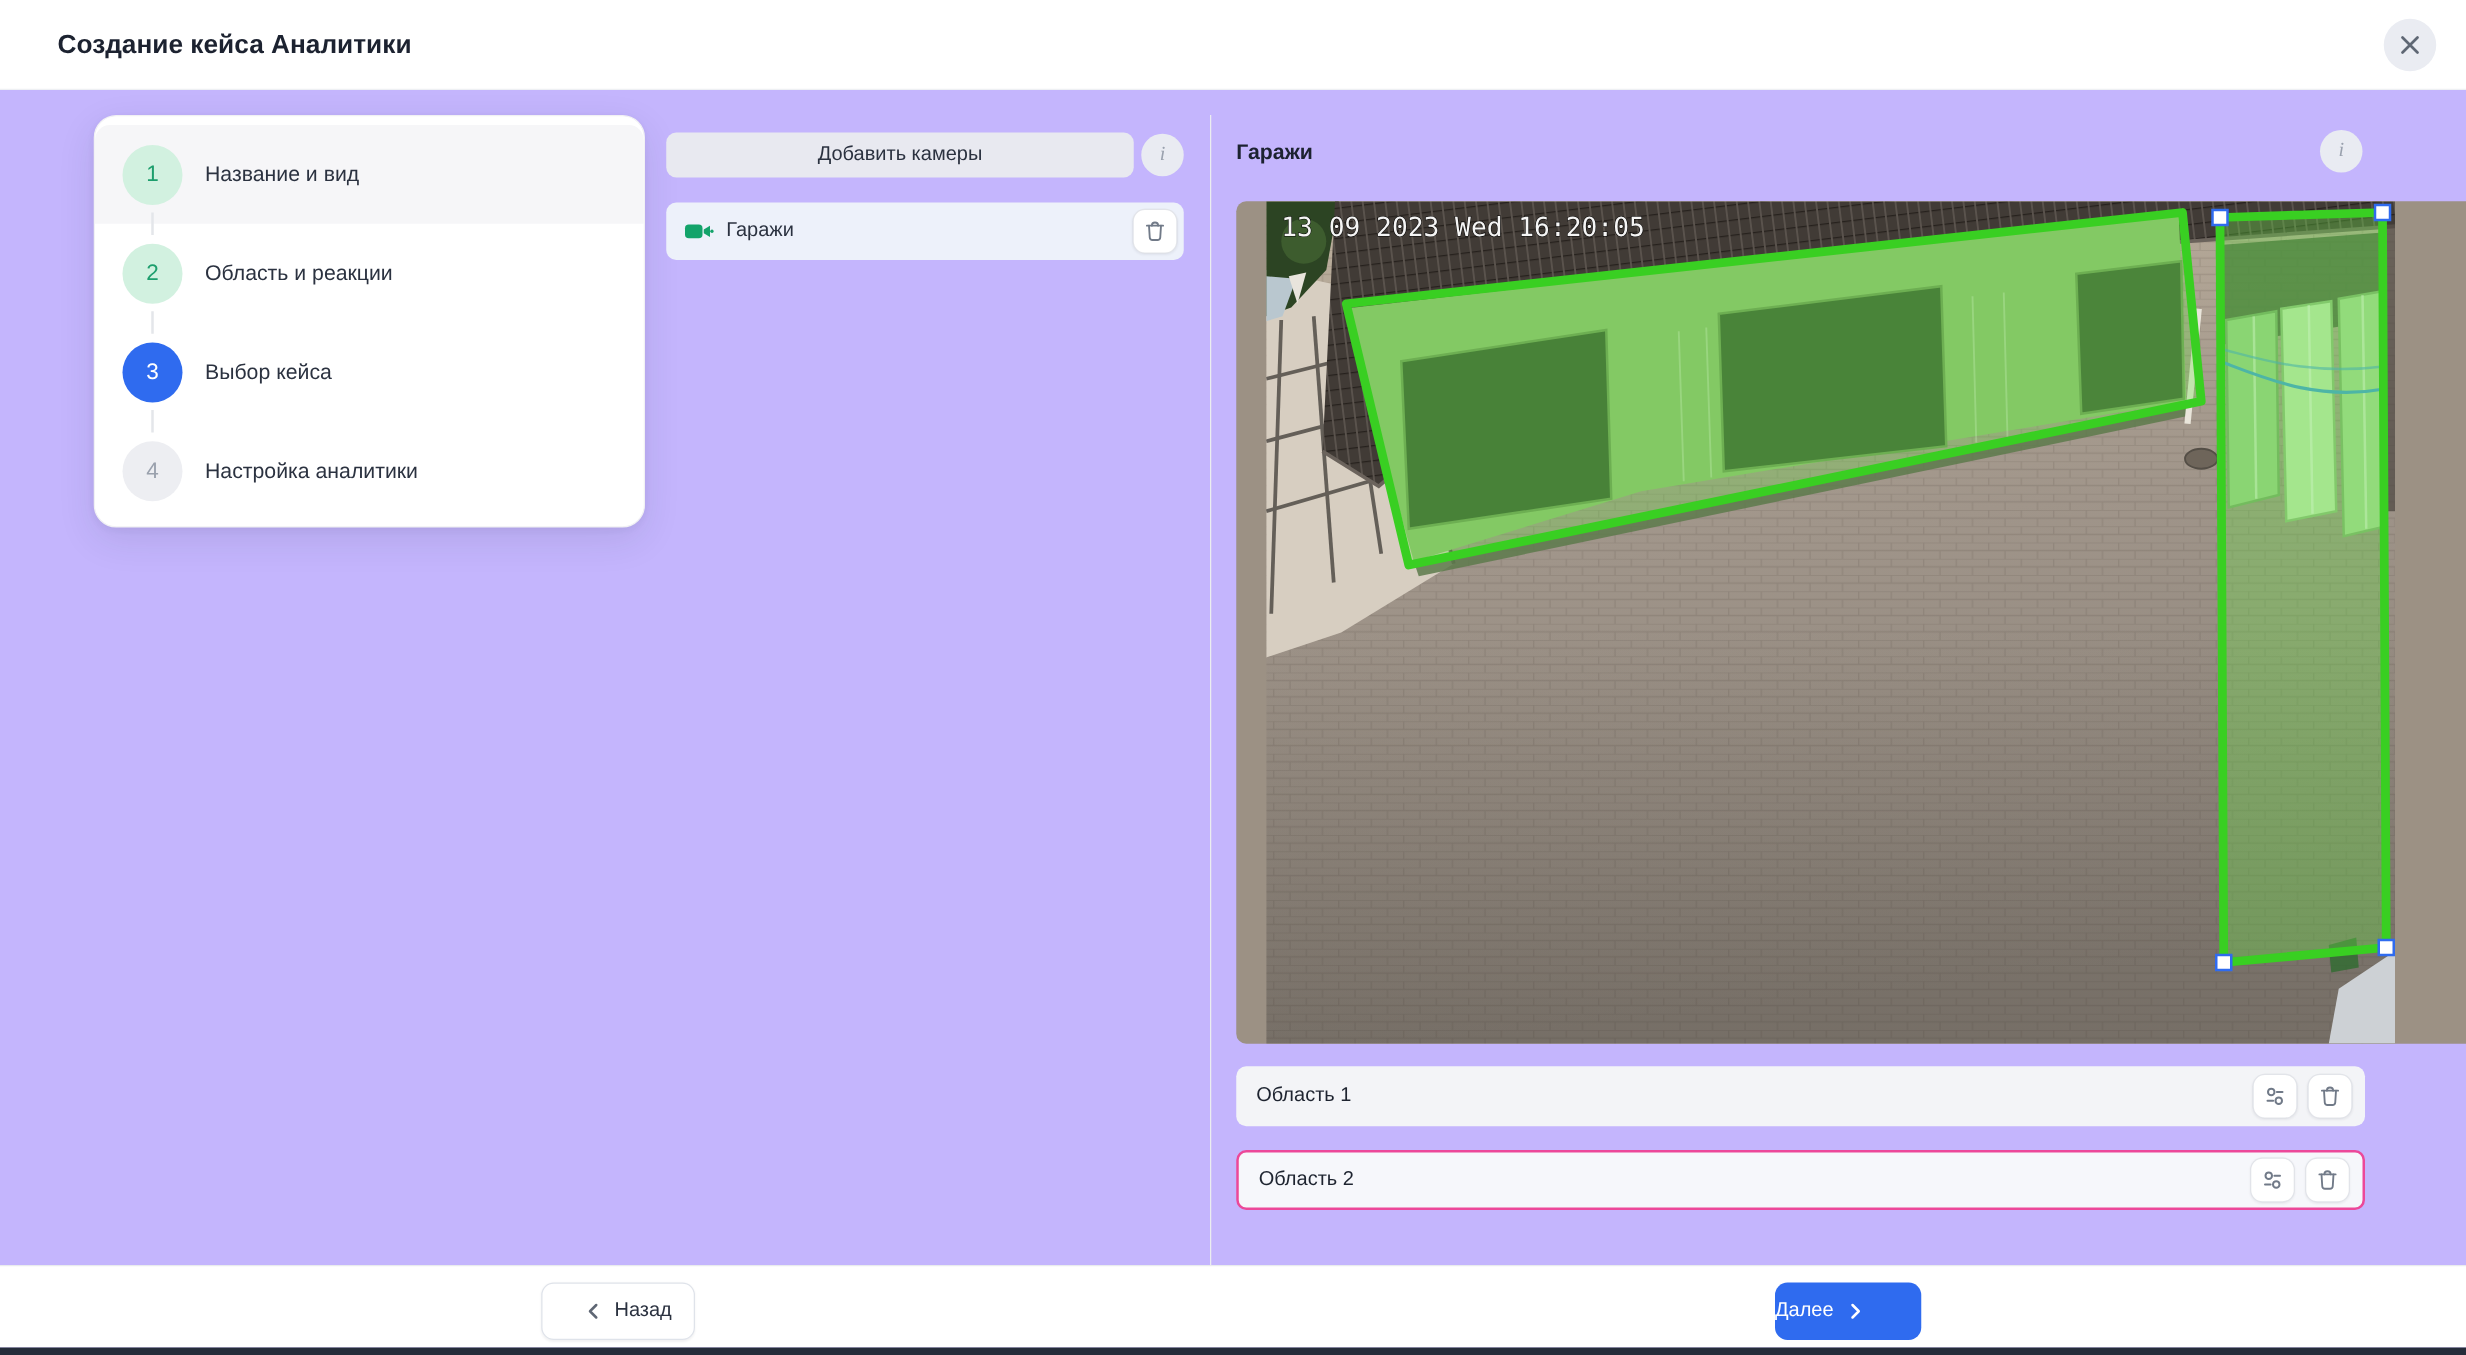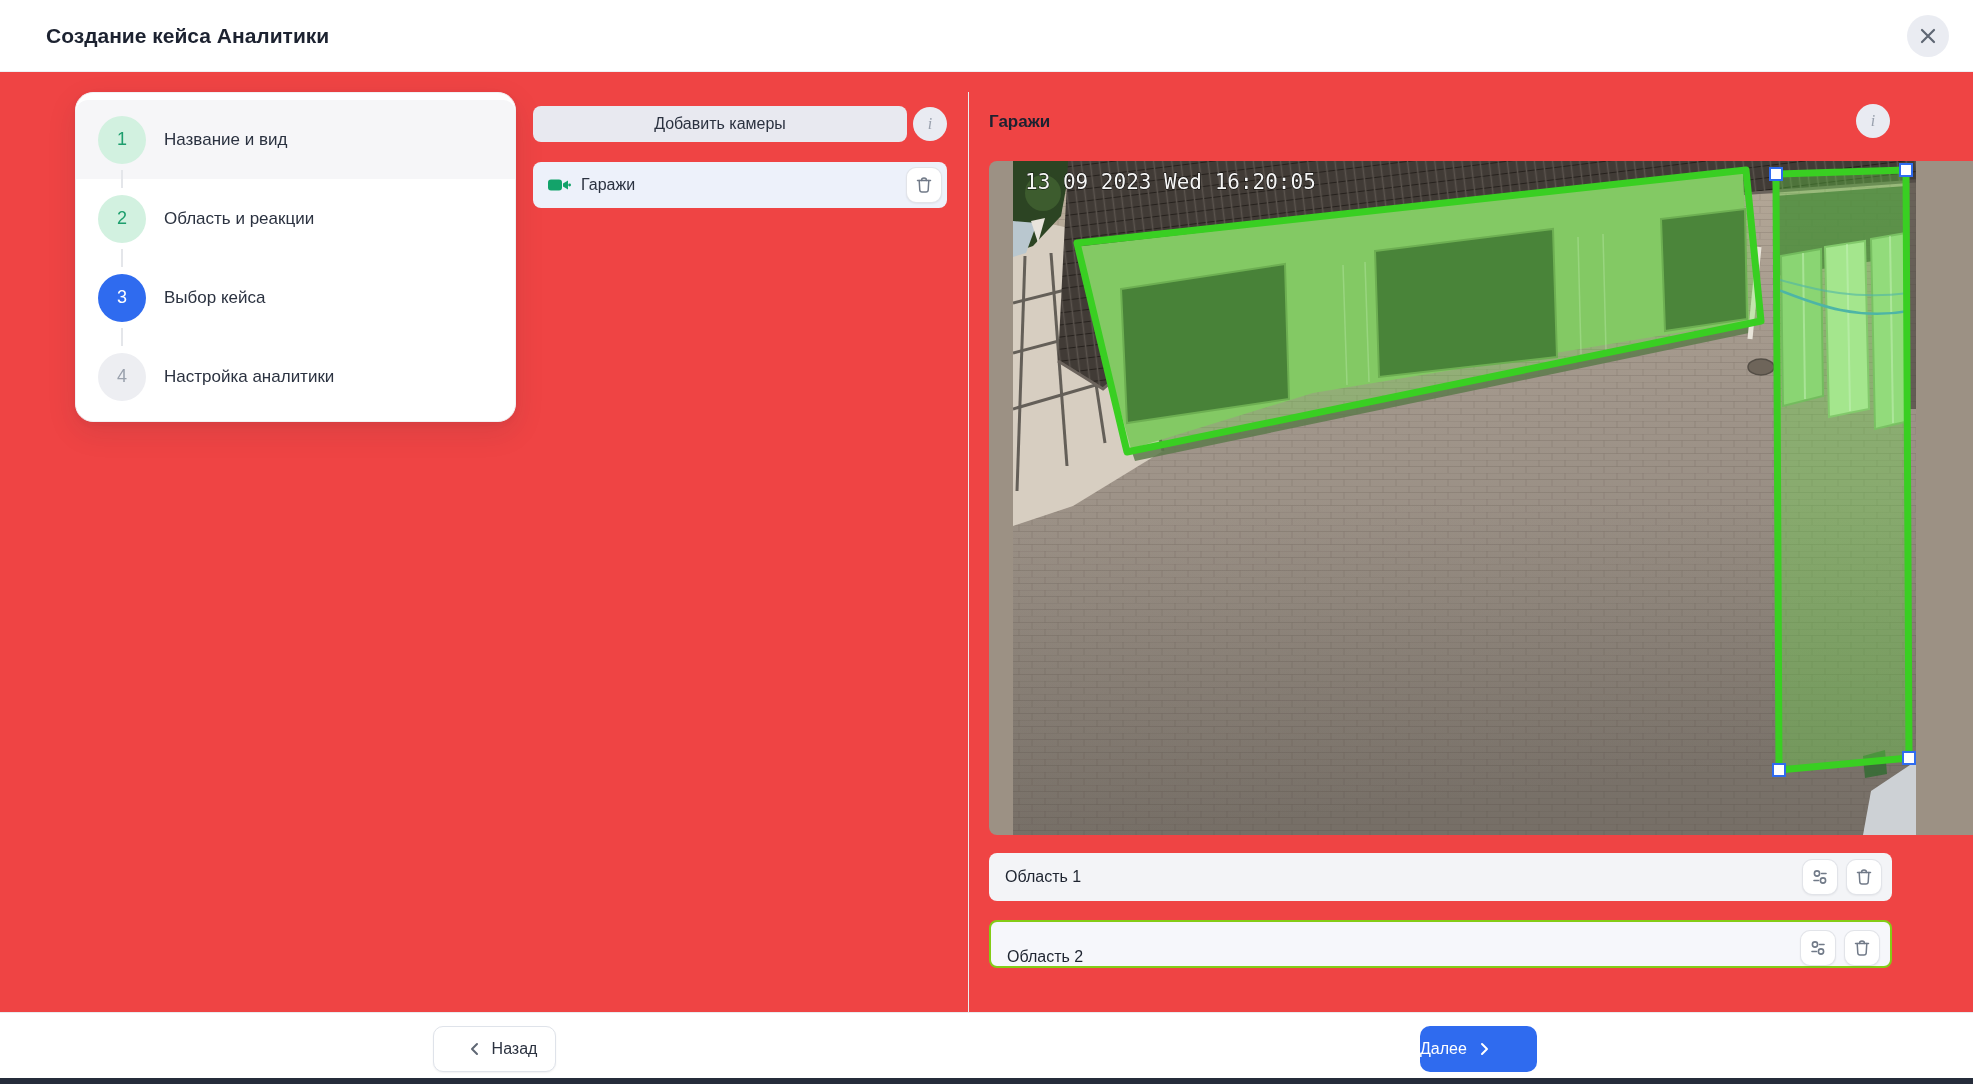--- a/index.html
+++ b/index.html
@@ -1,18 +1,18 @@
 <!DOCTYPE html>
 <html><head>
 <meta charset="utf-8">
 <style>
   * { margin:0; padding:0; box-sizing:border-box; }
   html,body { width:1973px; height:1084px; background:#fff; overflow:hidden;
               font-family:"Liberation Sans", sans-serif; color:#20262f; }
-  .app { position:relative; width:1973px; height:1084px; background:#ef4444; }
+  .app { position:relative; width:1973px; height:1084px; background:#c4b5fd; }
 
   
   .header { position:absolute; left:0; top:0; width:100%; height:72px; background:#fff;
             border-bottom:1px solid #eef0f3; }
   .header-title { position:absolute; left:46px; top:0; line-height:72px; font-size:21px;
                   font-weight:700; color:#1c2230; }
   .close-btn { position:absolute; right:24px; top:15px; width:42px; height:42px; border-radius:50%;
                background:#eaecf2; border:none; cursor:pointer; display:flex; align-items:center;
                justify-content:center; }
 
@@ -47,21 +47,21 @@
               display:flex; align-items:center; justify-content:center; flex:0 0 36px; }
 
   .v-divider { position:absolute; left:968px; top:92px; width:1px; height:920px; background:#ebedf0; }
 
   
   .panel-title { position:absolute; left:989px; top:112px; font-size:17px; font-weight:700; color:#1c2230; }
   .cam-image { position:absolute; left:989px; top:161px; width:1036px; height:674px; border-radius:8px;
                overflow:hidden; background:#9c9184;padding-left:24px; }
   .area-row { position:absolute; left:989px; width:903px; height:48px; background:#f3f4f7;
               border-radius:8px; display:flex; align-items:center; padding:0 10px 0 16px; }
-  .area-row.selected { border:2px solid #84cc16; background:#f6f7fb;align-items:flex-end; }
+  .area-row.selected { border:2px solid #ec4899; background:#f6f7fb; }
   .area-row .area-label { font-size:16px; color:#1e2430; flex:1; }
   .area-row .btns { display:flex; gap:8px; }
 
   
   .footer { position:absolute; left:0; top:1012px; width:100%; height:66px; background:#fff;
             border-top:1px solid #e9ebee; }
   .back-btn { position:absolute; left:433px; top:13px; width:123px; height:46px; background:#fff;
               border:1px solid #dfe3ea; border-radius:10px; box-shadow:0 1px 2px rgba(16,24,40,.06);
               font-size:16px; color:#2b3240; font-family:inherit; cursor:pointer;
               display:flex; align-items:center; justify-content:center; gap:10px;padding-left:16px; }

